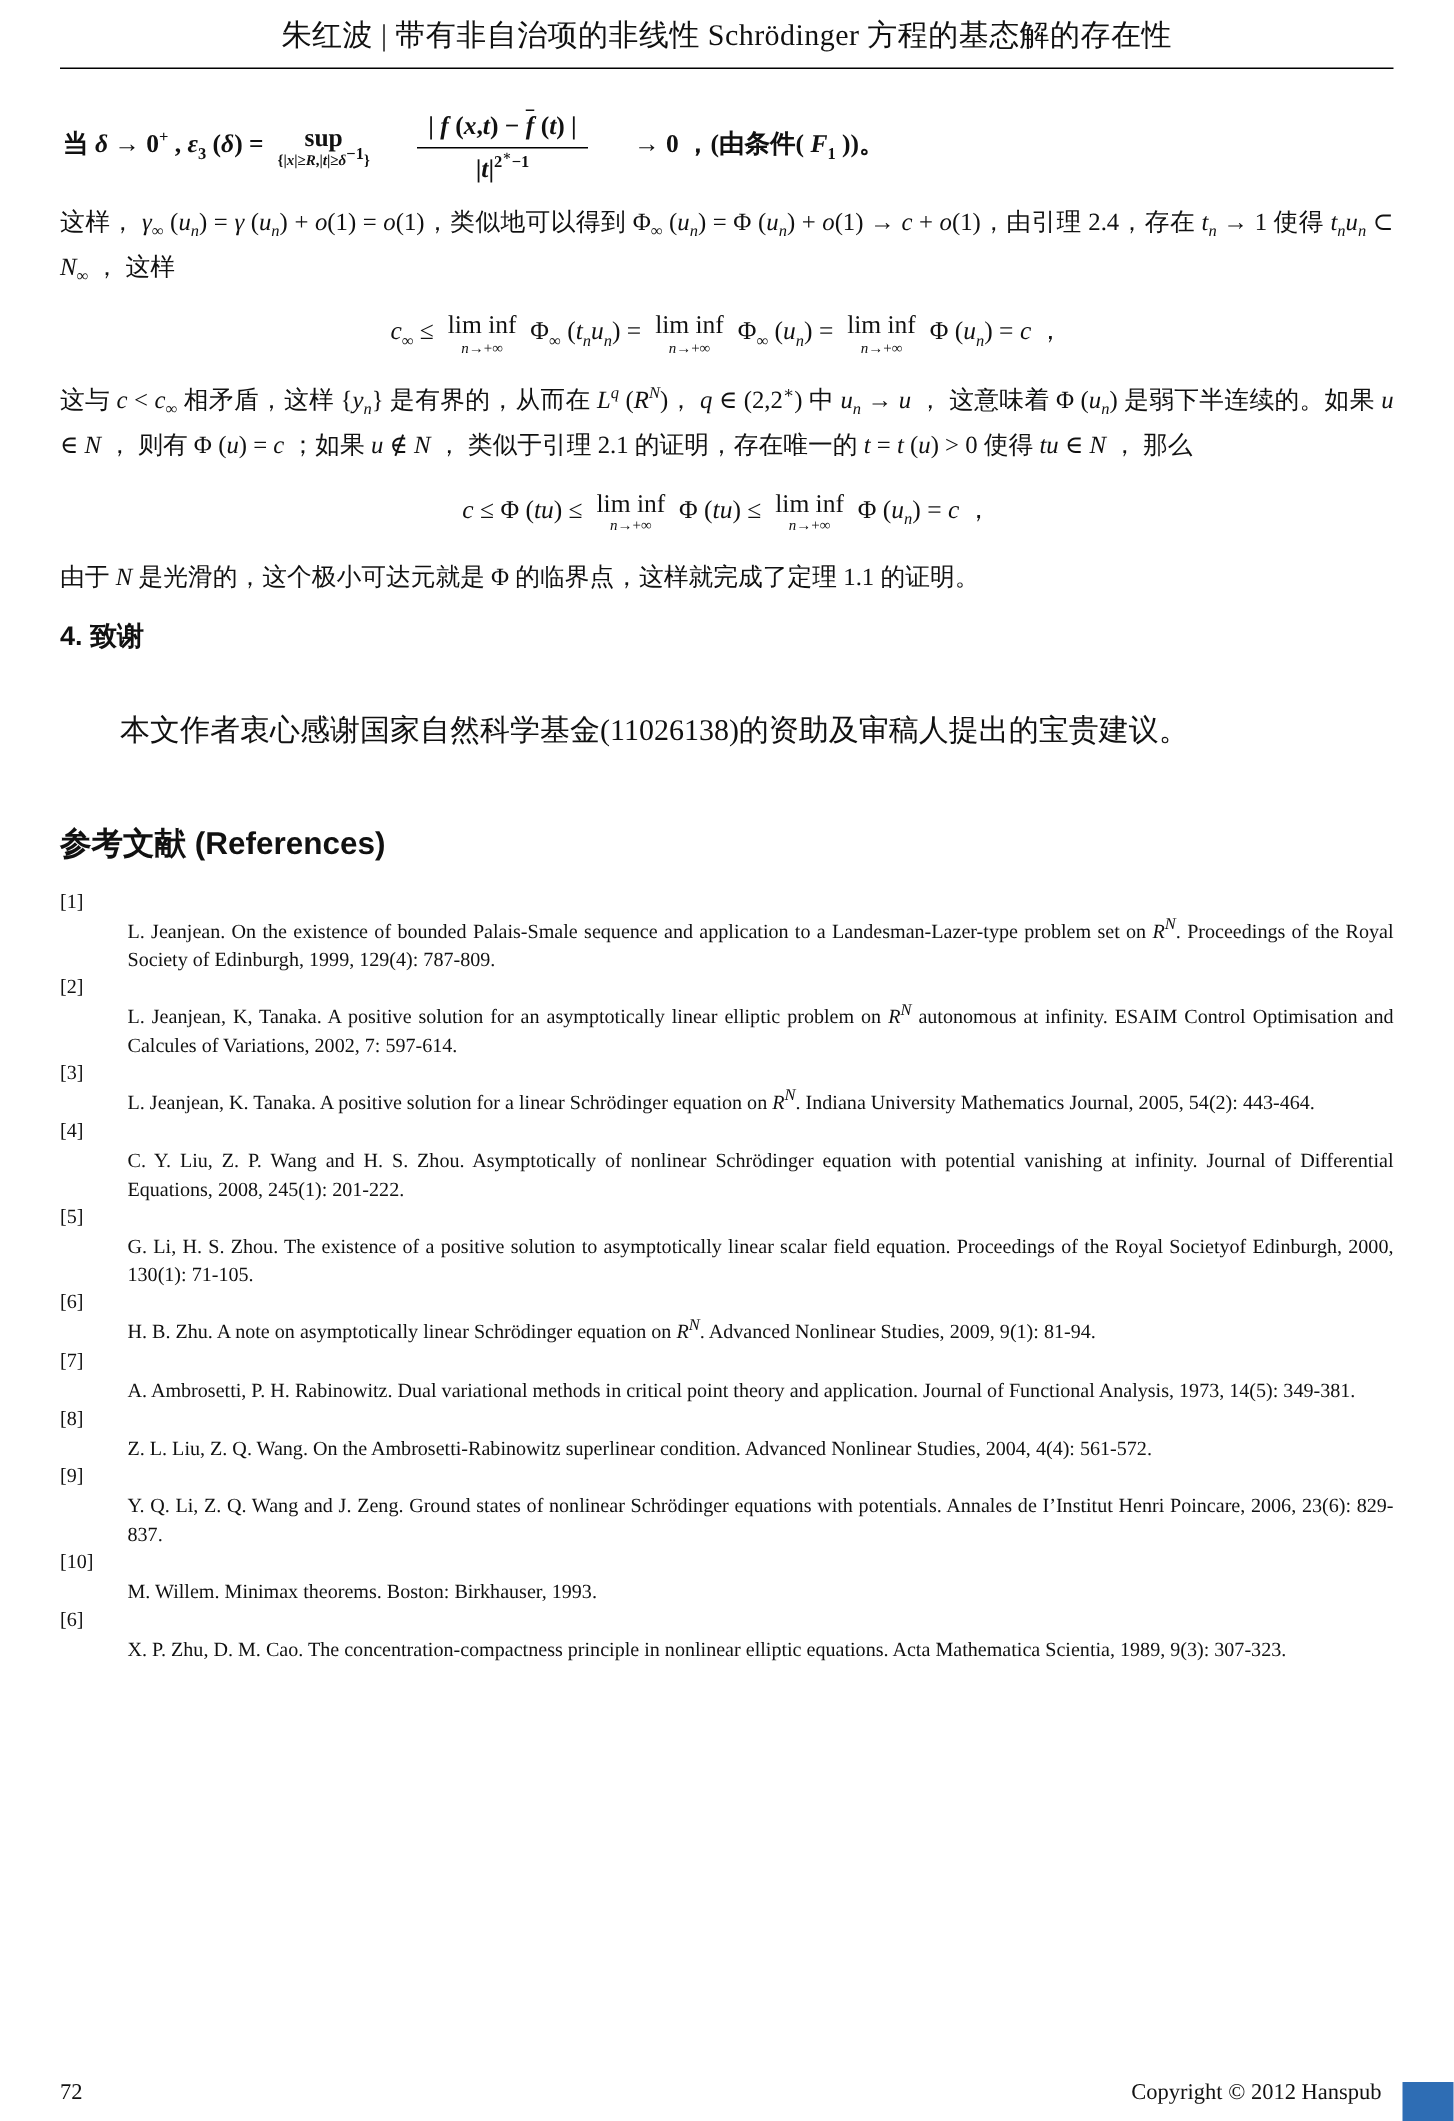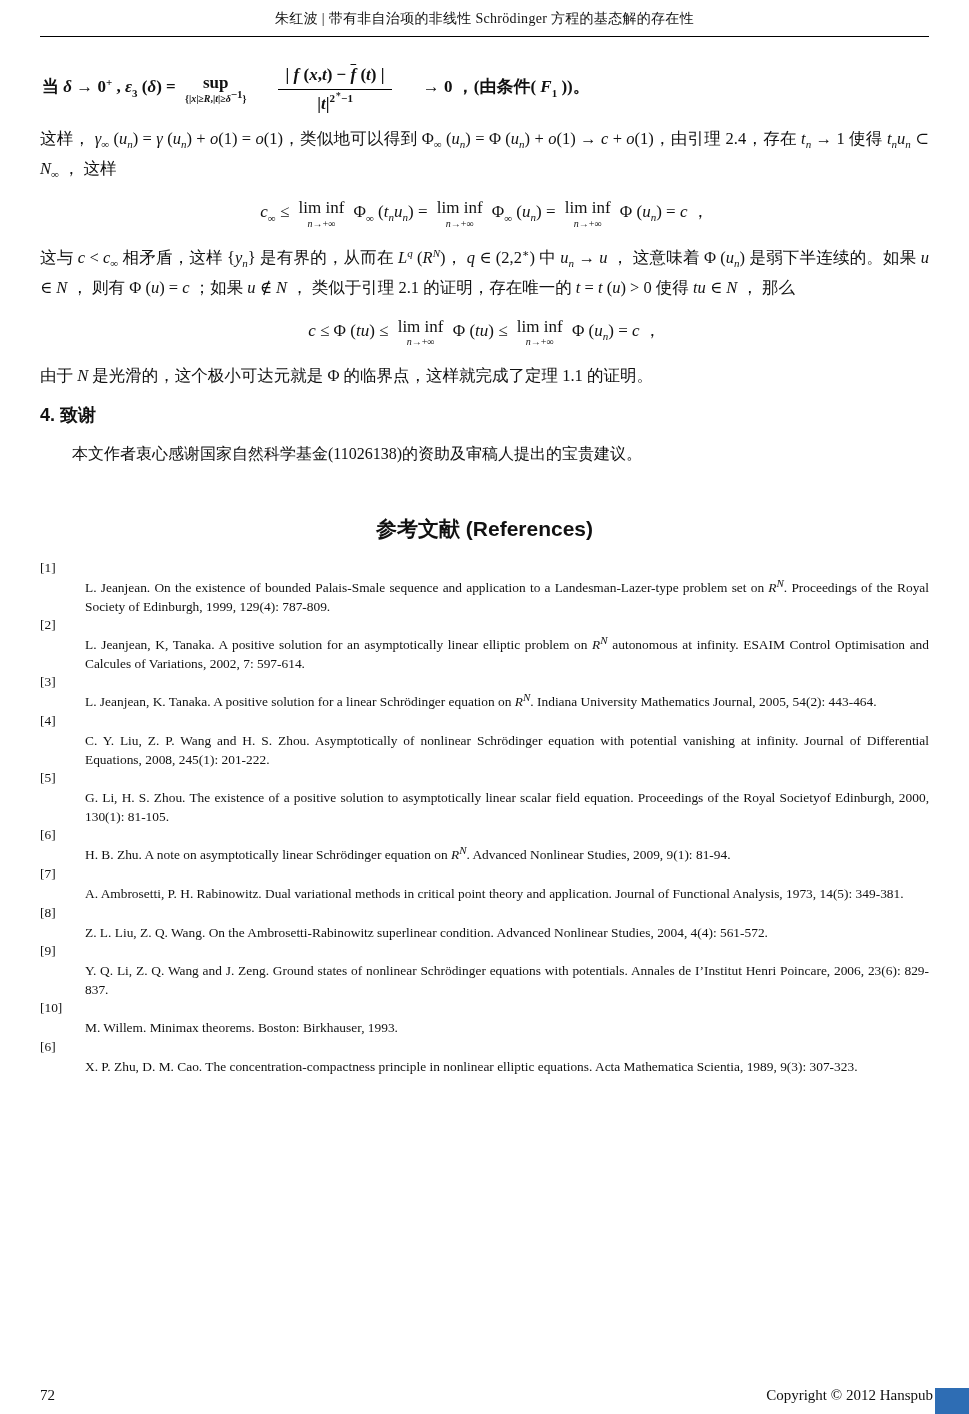--- a/index.html
+++ b/index.html
@@ -4,21 +4,21 @@
 <style>
   * { margin:0; padding:0; box-sizing:border-box; }
   html,body { background:#ffffff; }
   body {
     width:969px; height:1414px; position:relative; overflow:hidden;
     font-family:"Liberation Serif","DejaVu Serif",serif;
     color:#111;
   }
   .page { position:absolute; inset:0; padding:6px 40px 0 40px; }
 
-  .header { text-align:center; font-size:14px; padding:4px 0 8px 0; letter-spacing:.3px; }
+  .header { text-align:center; font-size:20px; padding:4px 0 8px 0; letter-spacing:.3px; }
   .header-rule { border:none; border-top:1.3px solid #000; margin:0; }
 
   
   .display { font-size:17px; margin:26px 0 10px 0; }
   .display.left { text-align:left; padding-left:2px;font-weight:bold; }
   .display.centered { text-align:center; margin:14px 0; }
 
   .para { font-size:16.5px; line-height:30px; text-align:justify; margin-top:8px; }
   .para i, .display i { font-family:"Liberation Serif","DejaVu Serif",serif; }
 
@@ -32,34 +32,33 @@
   .limop { display:inline-block; vertical-align:middle; text-align:center; margin:0 5px; }
   .limop .op { display:block; line-height:1.15; }
   .limop .under { display:block; font-size:10px; line-height:1.1; letter-spacing:0; }
 
   .overbar { text-decoration:overline; }
 
   .sec-heading {
     font-size:18px; font-weight:bold; margin-top:12px;
     font-family:"Liberation Sans","DejaVu Sans",sans-serif;
   }
-  .ack-para { font-size:16px; line-height:30px; margin-top:12px; text-indent:2em; }
+  .ack-para { font-size:20px; line-height:30px; margin-top:36px; text-indent:2em; }
 
   .refs-heading {
     font-size:21px; font-weight:bold; margin-top:46px;
     font-family:"Liberation Sans","DejaVu Sans",sans-serif;
-    text-align:center;
   }
   .ref-list { margin-top:16px; }
   .ref-item { display:flex; font-size:13.4px; line-height:18.6px; }
   .ref-label { flex:0 0 45px; }
   .ref-text { flex:1; text-align:justify;margin-top:20px; }
 
   .footer {
-    position:absolute; left:40px; right:36px; bottom:10px;
+    position:absolute; left:40px; right:48px; bottom:10px;
     display:flex; justify-content:space-between; align-items:flex-end;
     font-size:15px;
   }
   .accent-bar { position:absolute; right:0; bottom:0; width:34px; height:26px; }
 </style>
 </head>
 <body>
 
 <div class="page">
 
@@ -96,21 +95,21 @@
     <div class="ref-item">
       <span class="ref-label">[3]</span>
       <span class="ref-text">L. Jeanjean, K. Tanaka. A positive solution for a linear Schrödinger equation on <i>R</i><sup><i>N</i></sup>. Indiana University Mathematics Journal, 2005, 54(2): 443-464.</span>
     </div>
     <div class="ref-item">
       <span class="ref-label">[4]</span>
       <span class="ref-text">C. Y. Liu, Z. P. Wang and H. S. Zhou. Asymptotically of nonlinear Schrödinger equation with potential vanishing at infinity. Journal of Differential Equations, 2008, 245(1): 201-222.</span>
     </div>
     <div class="ref-item">
       <span class="ref-label">[5]</span>
-      <span class="ref-text">G. Li, H. S. Zhou. The existence of a positive solution to asymptotically linear scalar field equation. Proceedings of the Royal Societyof Edinburgh, 2000, 130(1): 81-105.</span>
+      <span class="ref-text">G. Li, H. S. Zhou. The existence of a positive solution to asymptotically linear scalar field equation. Proceedings of the Royal Societyof Edinburgh, 2000, 130(1): 71-105.</span>
     </div>
     <div class="ref-item">
       <span class="ref-label">[6]</span>
       <span class="ref-text">H. B. Zhu. A note on asymptotically linear Schrödinger equation on <i>R</i><sup><i>N</i></sup>. Advanced Nonlinear Studies, 2009, 9(1): 81-94.</span>
     </div>
     <div class="ref-item">
       <span class="ref-label">[7]</span>
       <span class="ref-text">A. Ambrosetti, P. H. Rabinowitz. Dual variational methods in critical point theory and application. Journal of Functional Analysis, 1973, 14(5): 349-381.</span>
     </div>
     <div class="ref-item">

